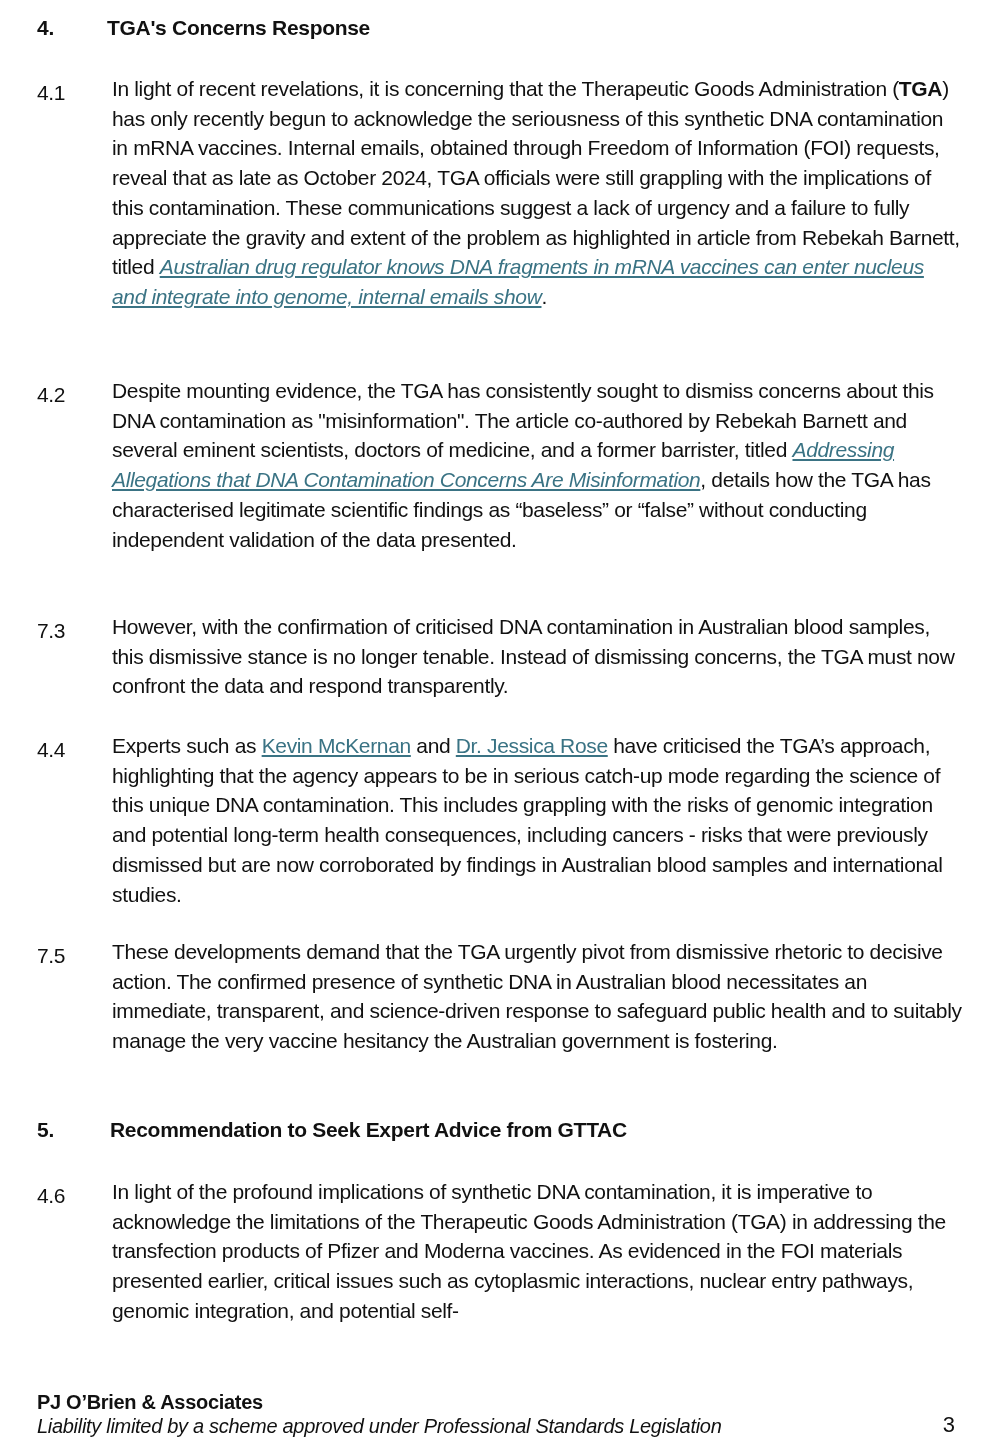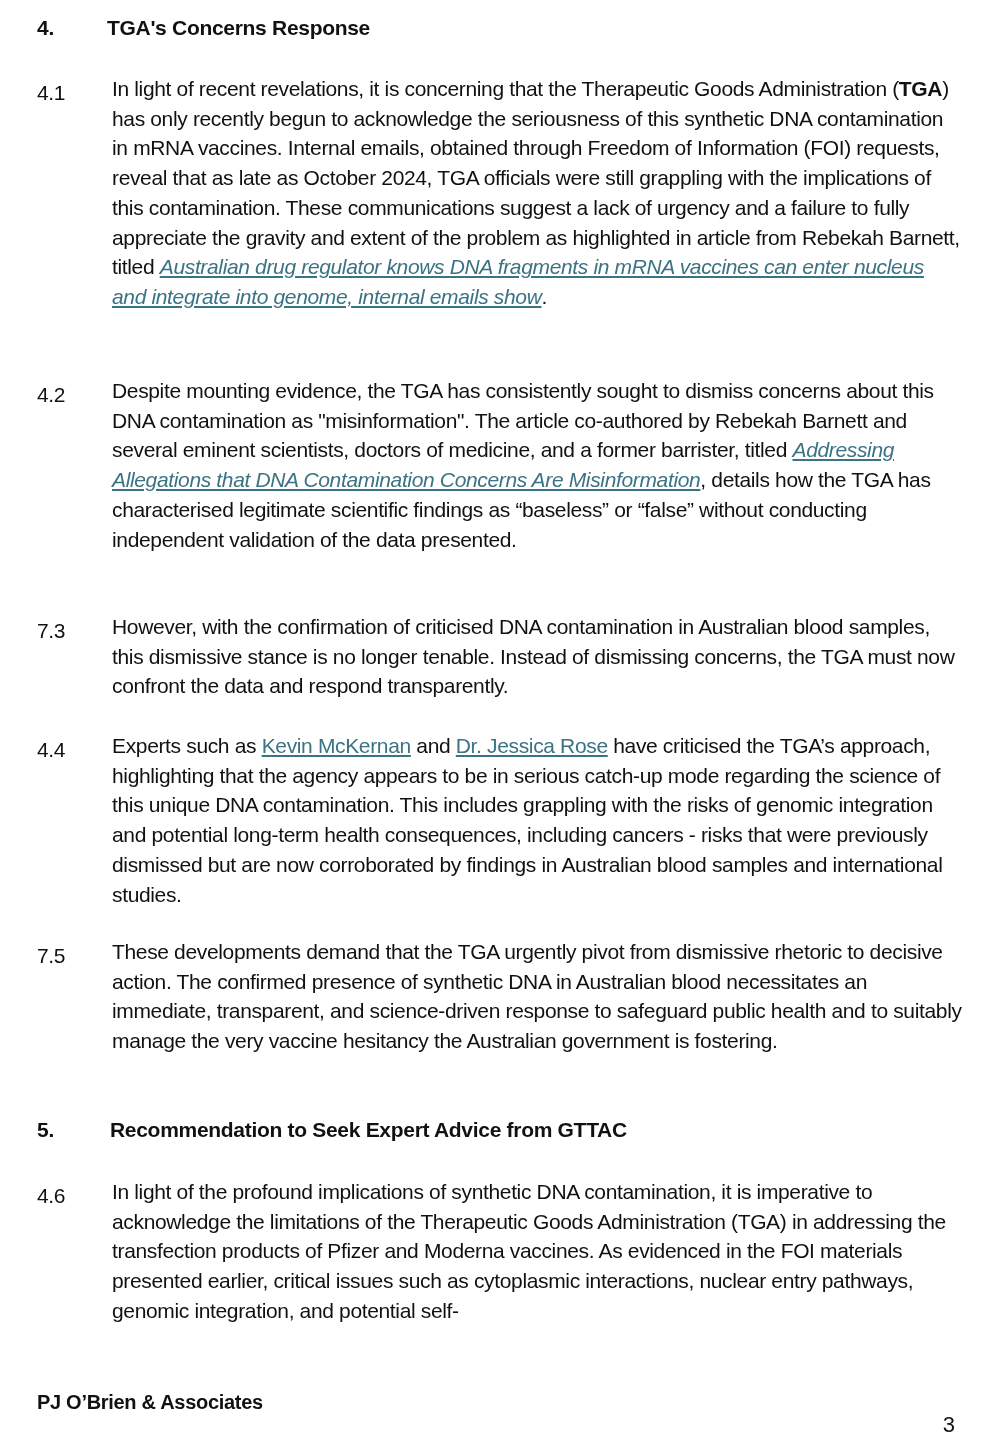--- a/index.html
+++ b/index.html
@@ -61,15 +61,16 @@
   <span class="title" style="left:73px;text-align:center;">Recommendation to Seek Expert Advice from GTTAC</span>
 </div>
 
 <div class="para" style="top:1177px;">
   <span class="pnum">4.6</span>
   <div class="ptext">In light of the profound implications of synthetic DNA contamination, it is imperative to acknowledge the limitations of the Therapeutic Goods Administration (TGA) in addressing the transfection products of Pfizer and Moderna vaccines. As evidenced in the FOI materials presented earlier, critical issues such as cytoplasmic interactions, nuclear entry pathways, genomic integration, and potential self-</div>
 </div>
 
 <div class="footer">
   <span class="firm">PJ O’Brien &amp; Associates</span>
+  <span class="liab">Liability limited by a scheme approved under Professional Standards Legislation</span>
 </div>
 
 <div class="pageno">3</div>
 
 </body></html>

